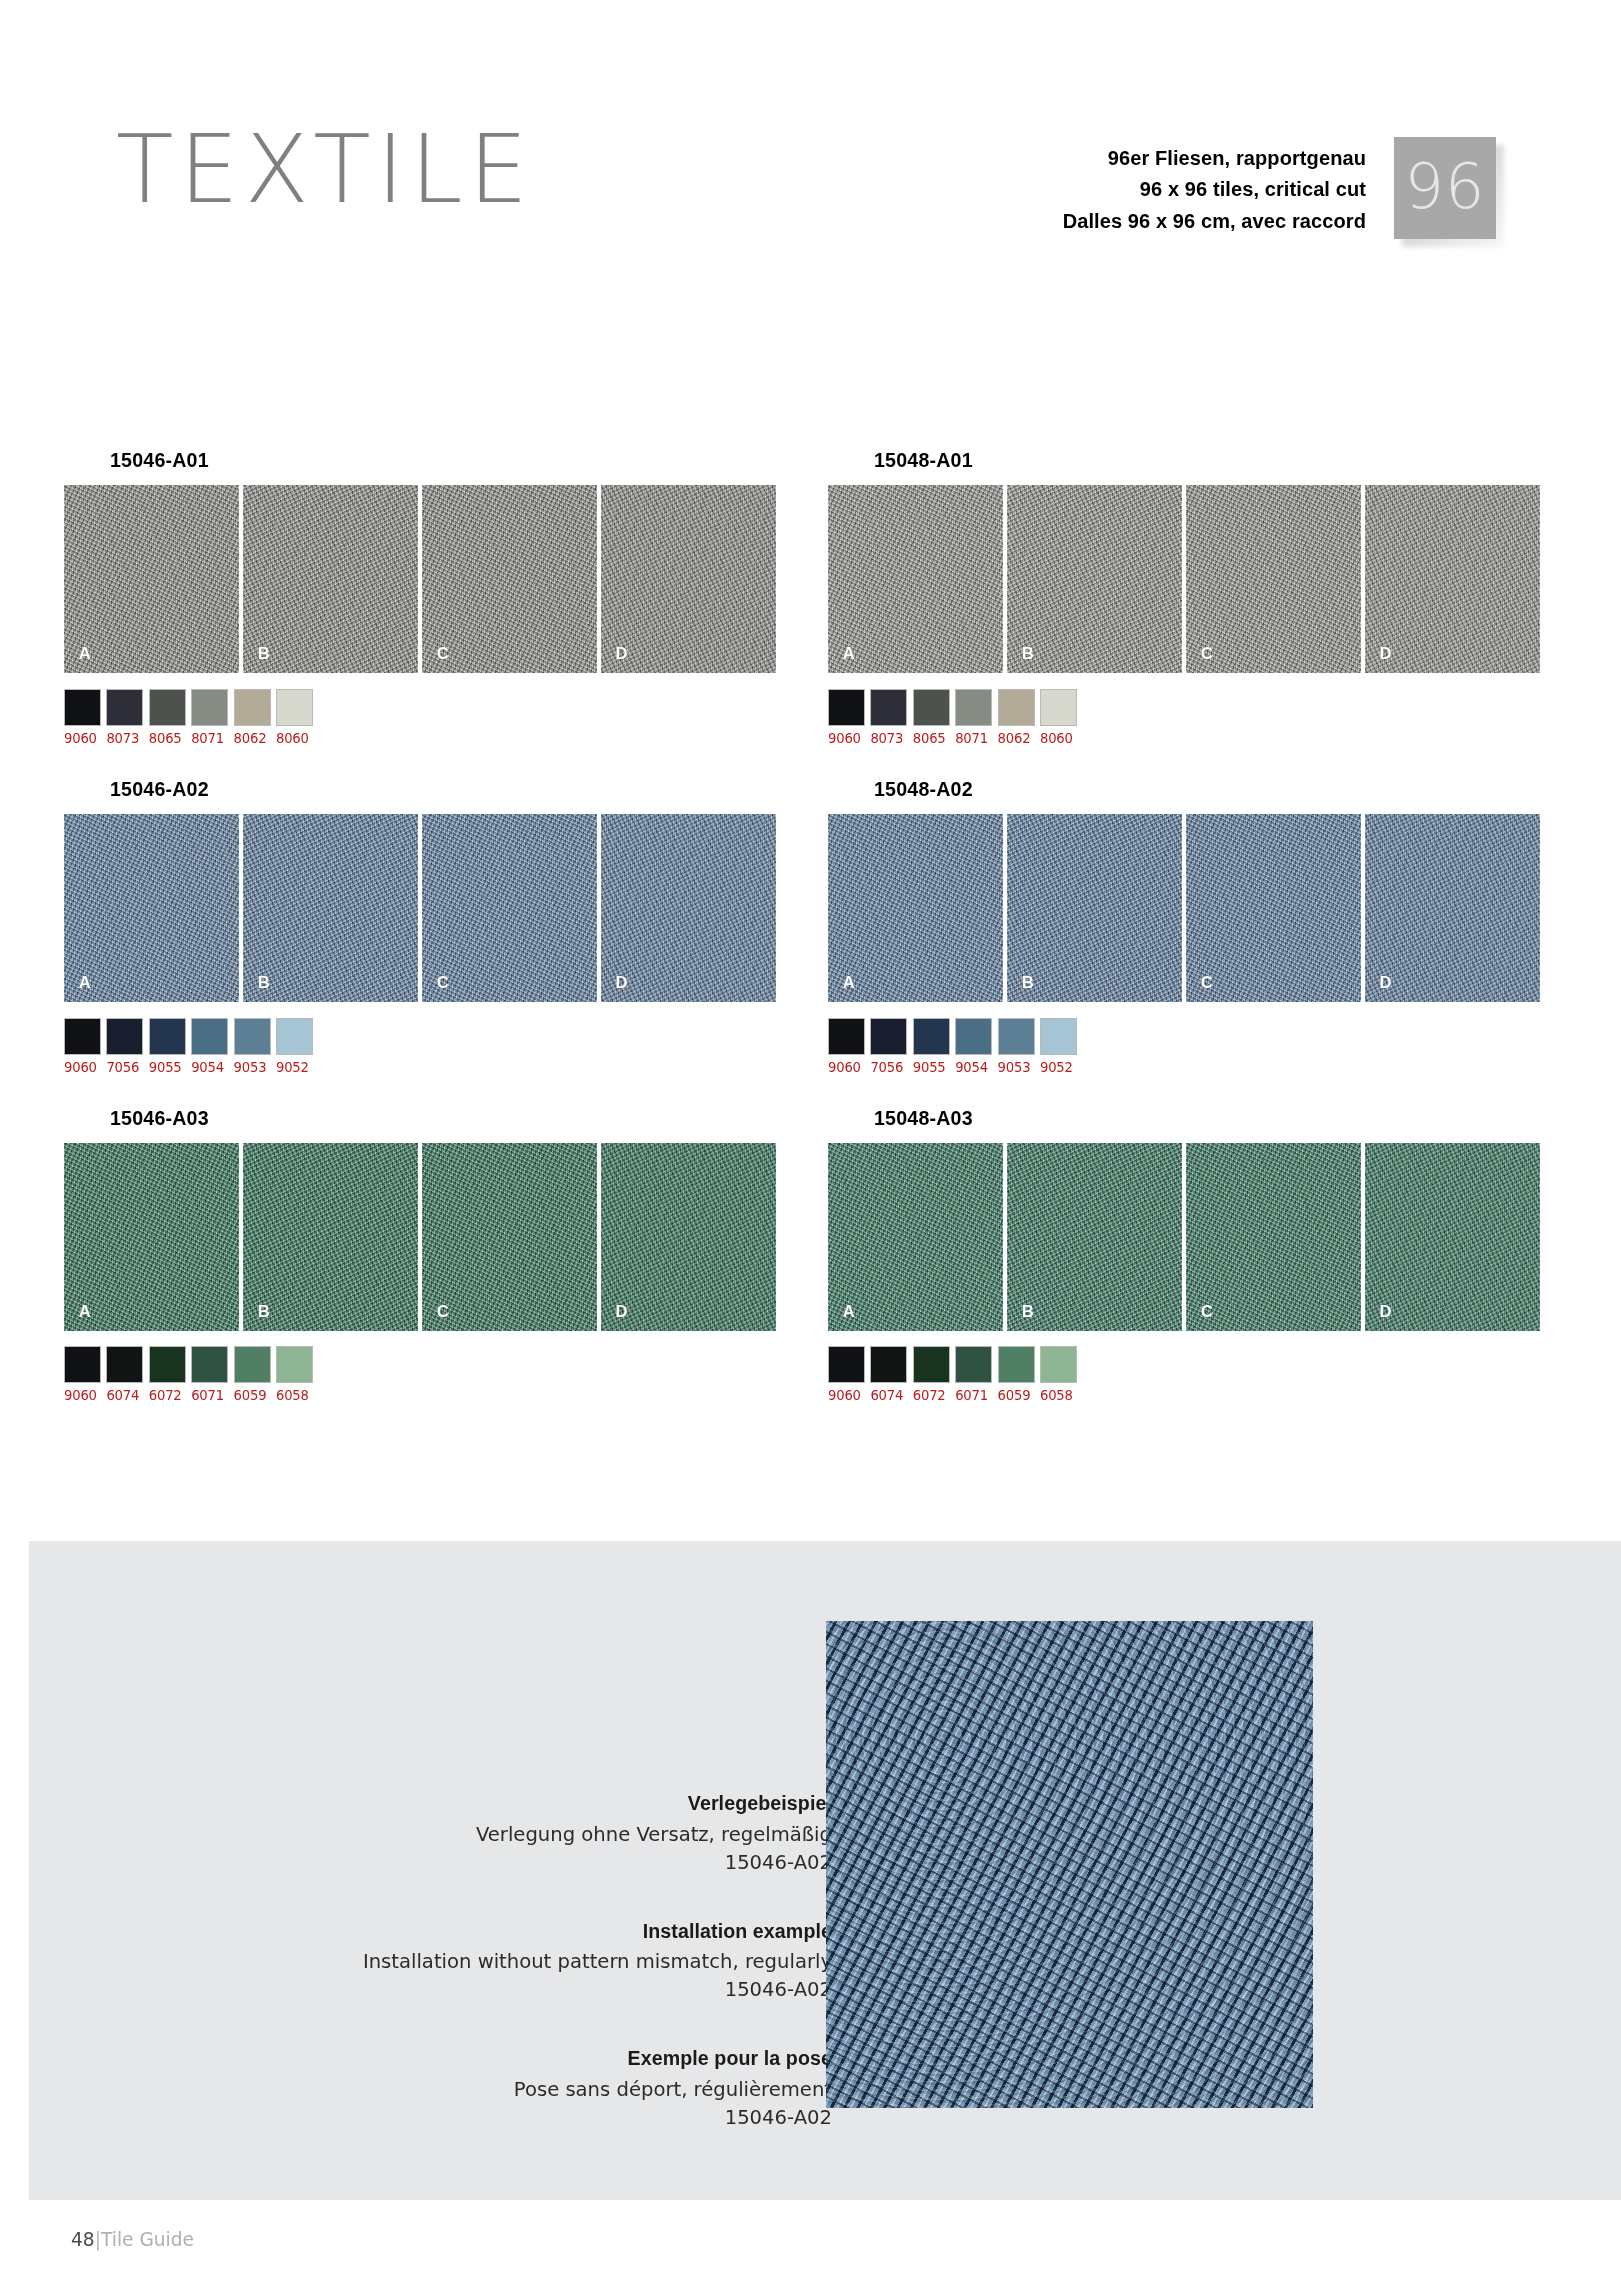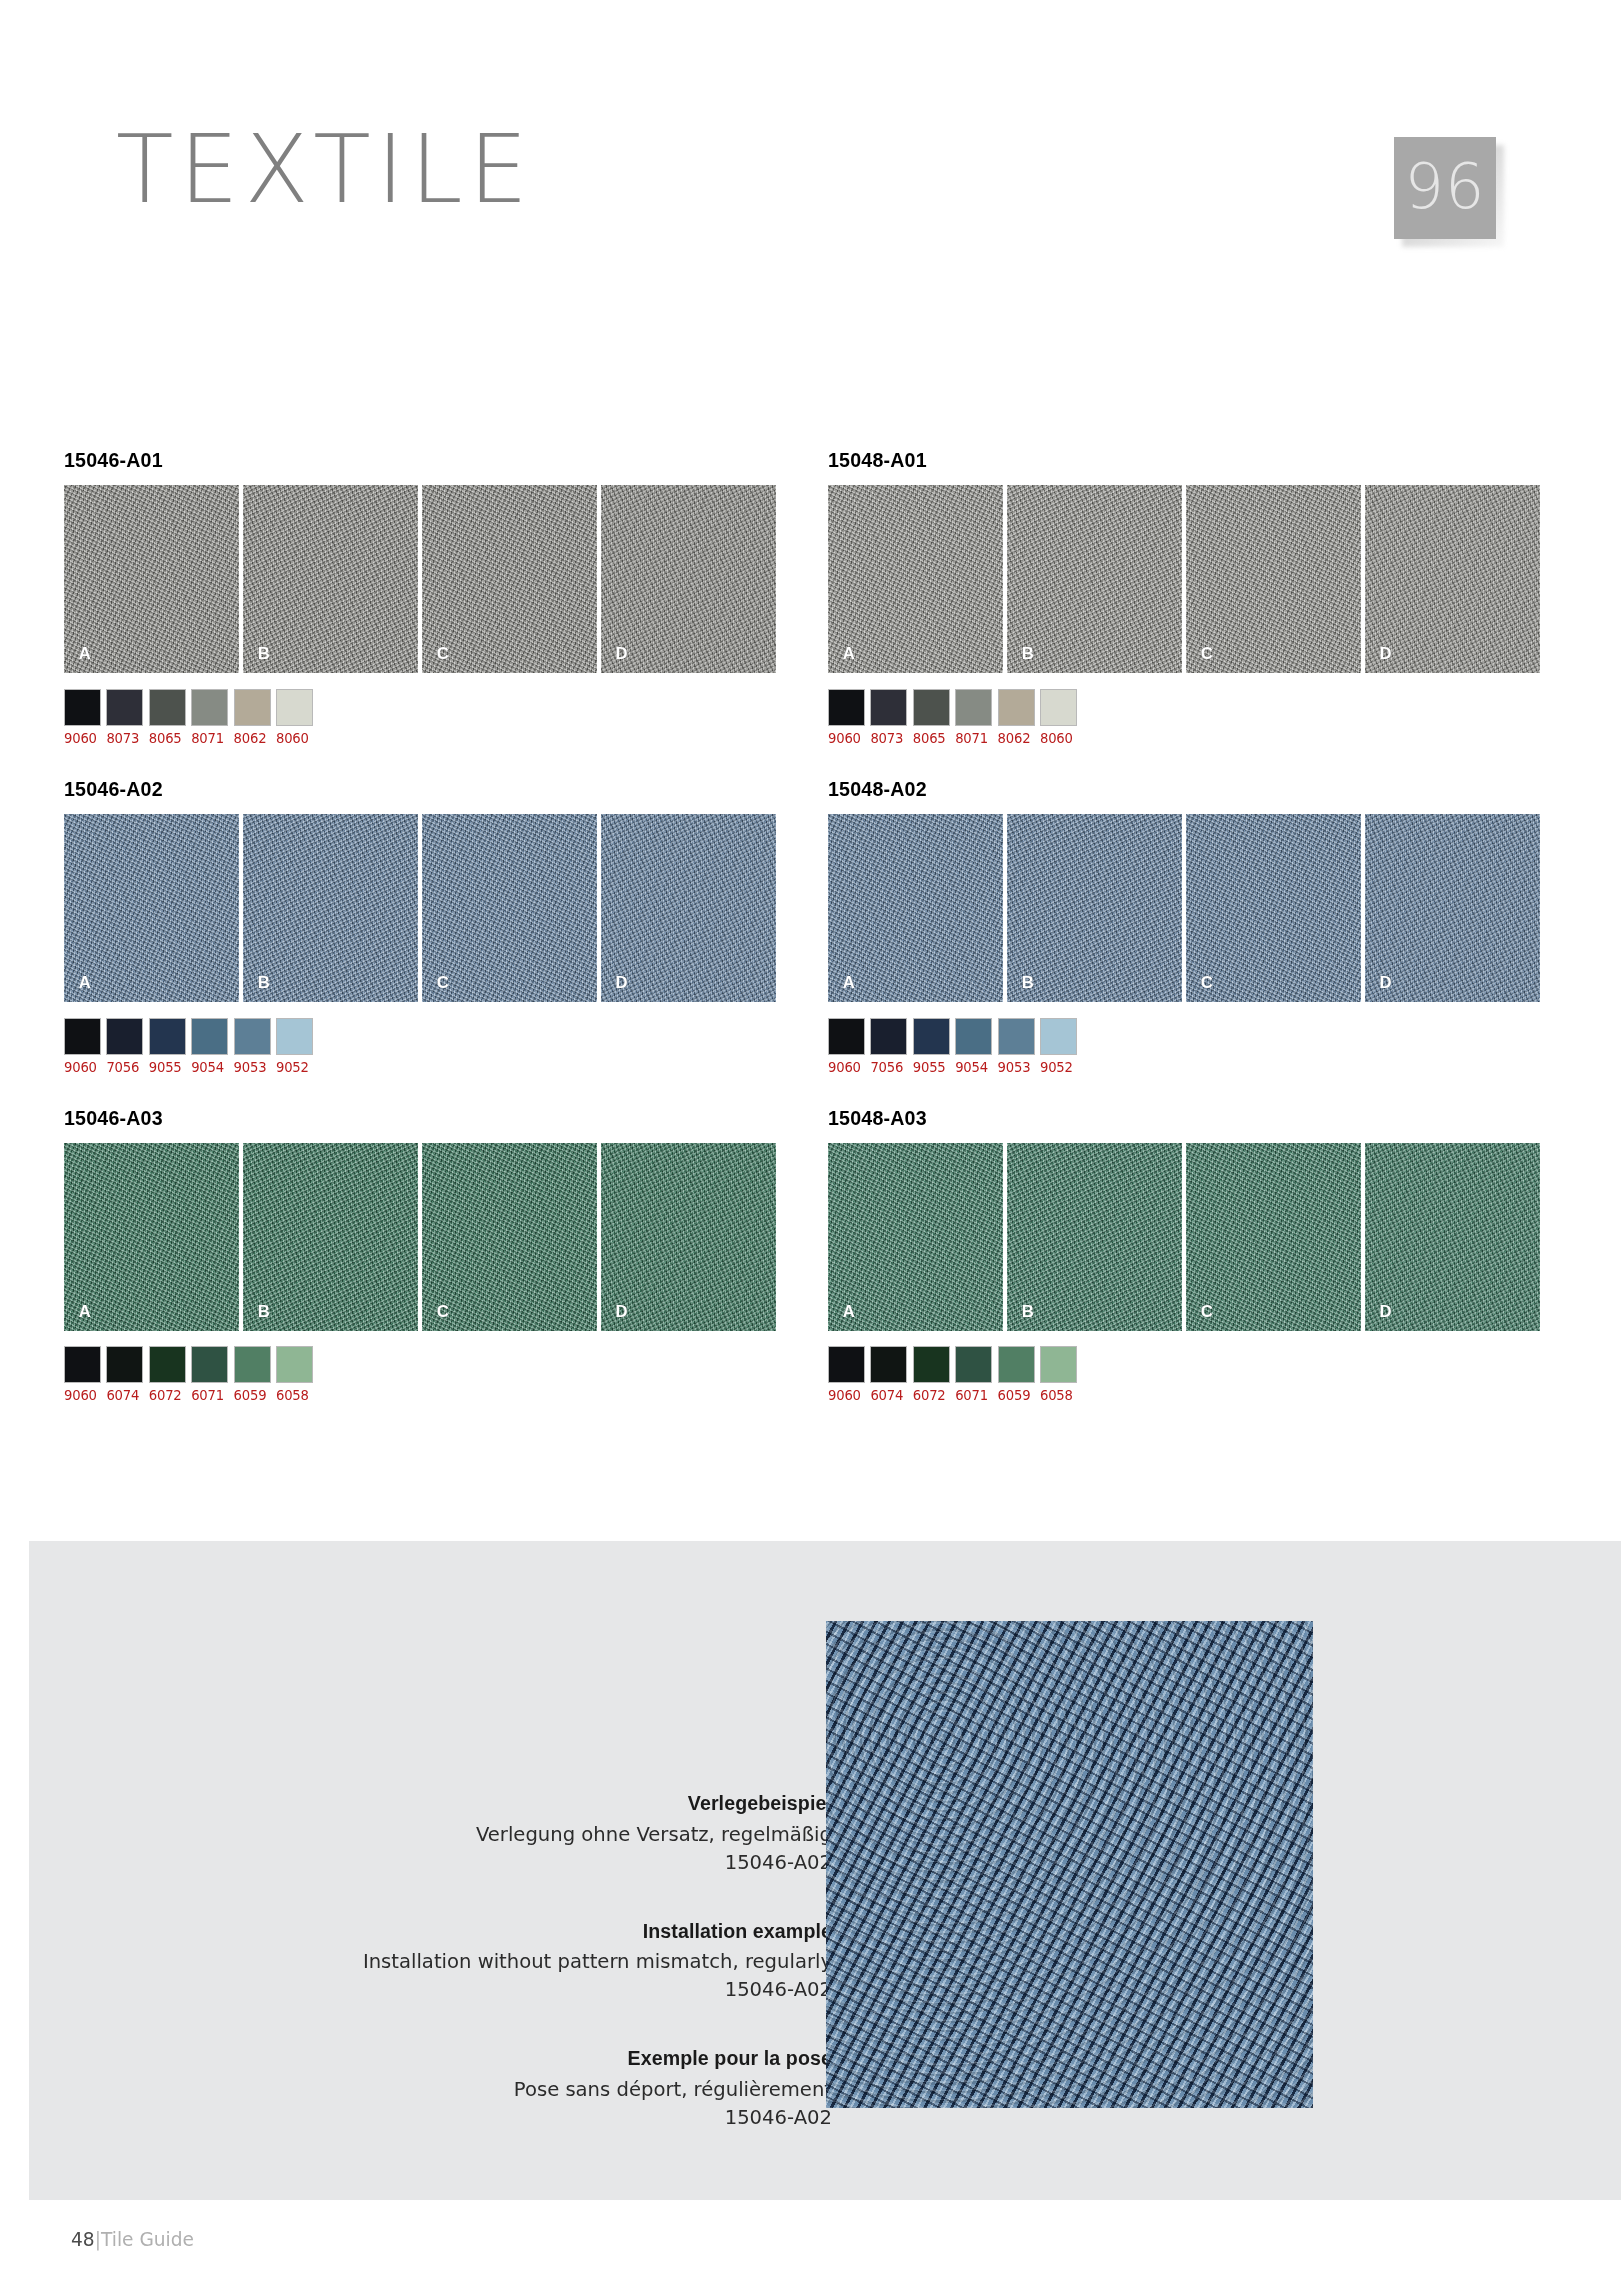--- a/index.html
+++ b/index.html
@@ -85,20 +85,21 @@
 
   .group { position: relative; }
 
   .group-code {
     font-size: 19.6px;
     font-weight: bold;
     color: #000;
     letter-spacing: 0.2px;
     margin-bottom: 12.7px;
     height: 23.5px;
+    margin-left: 46px;
   }
 
   .swatch-row {
     display: flex;
     gap: 3.9px;
     height: 188px;
   }
   .swatch {
     position: relative;
     flex: 1 1 0;
@@ -252,20 +253,25 @@
   .pf-sep   { font-size: 18.6px; color: #b7b7b7; }
   .pf-label { font-size: 18.6px; color: #b0b0b0; }
 </style>
 </head>
 <body>
 
 <div class="page-header">
 
   <div class="brand-title">TEXTILE</div>
 
+  <div class="header-spec">
+    <div>96er Fliesen, rapportgenau</div>
+    <div>96 x 96 tiles, critical cut</div>
+    <div>Dalles 96 x 96 cm, avec raccord</div>
+  </div>
 
   <div class="size-badge-wrap">
     <div class="size-badge-shadow"></div>
     <div class="size-badge">96</div>
   </div>
 
 </div>
 
 <div class="groups">
 

